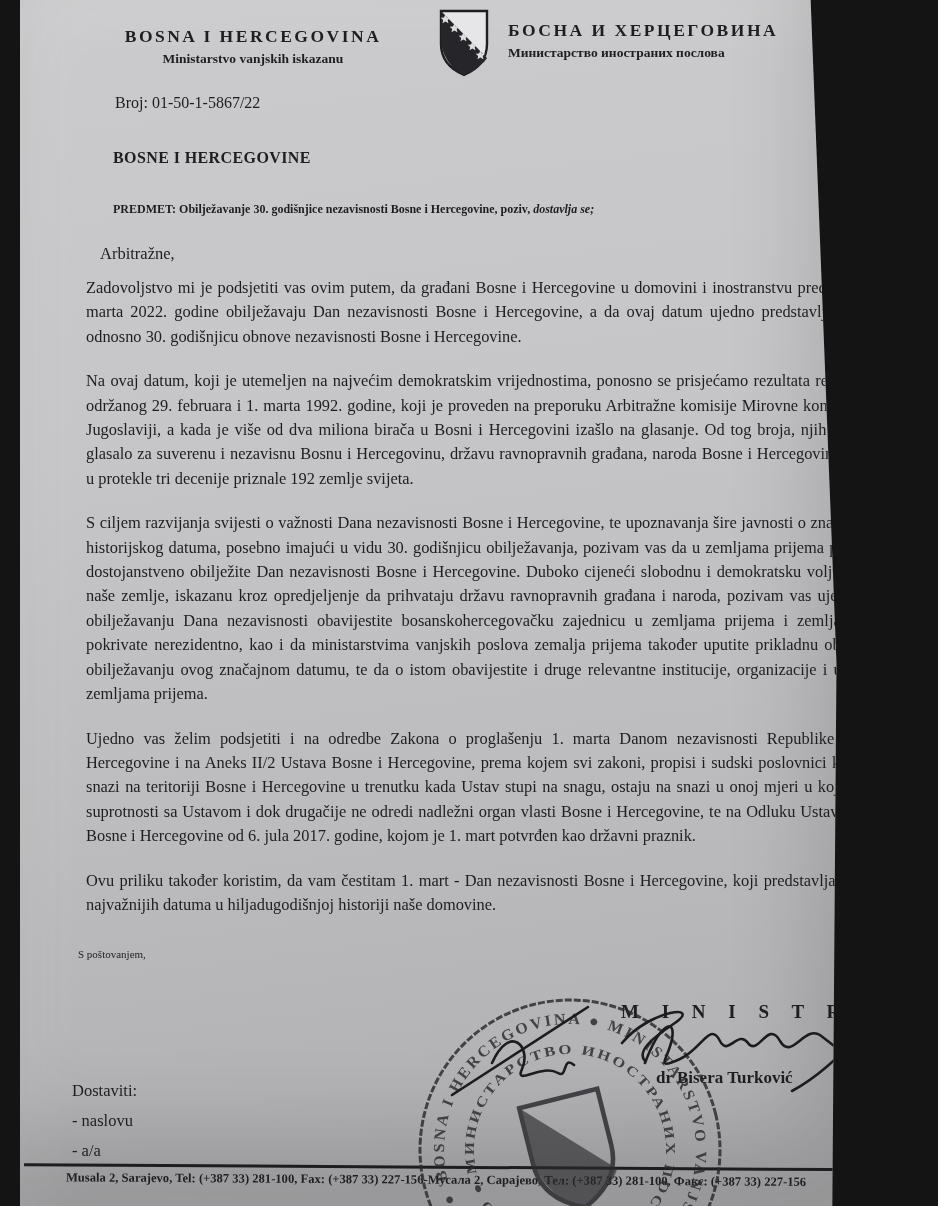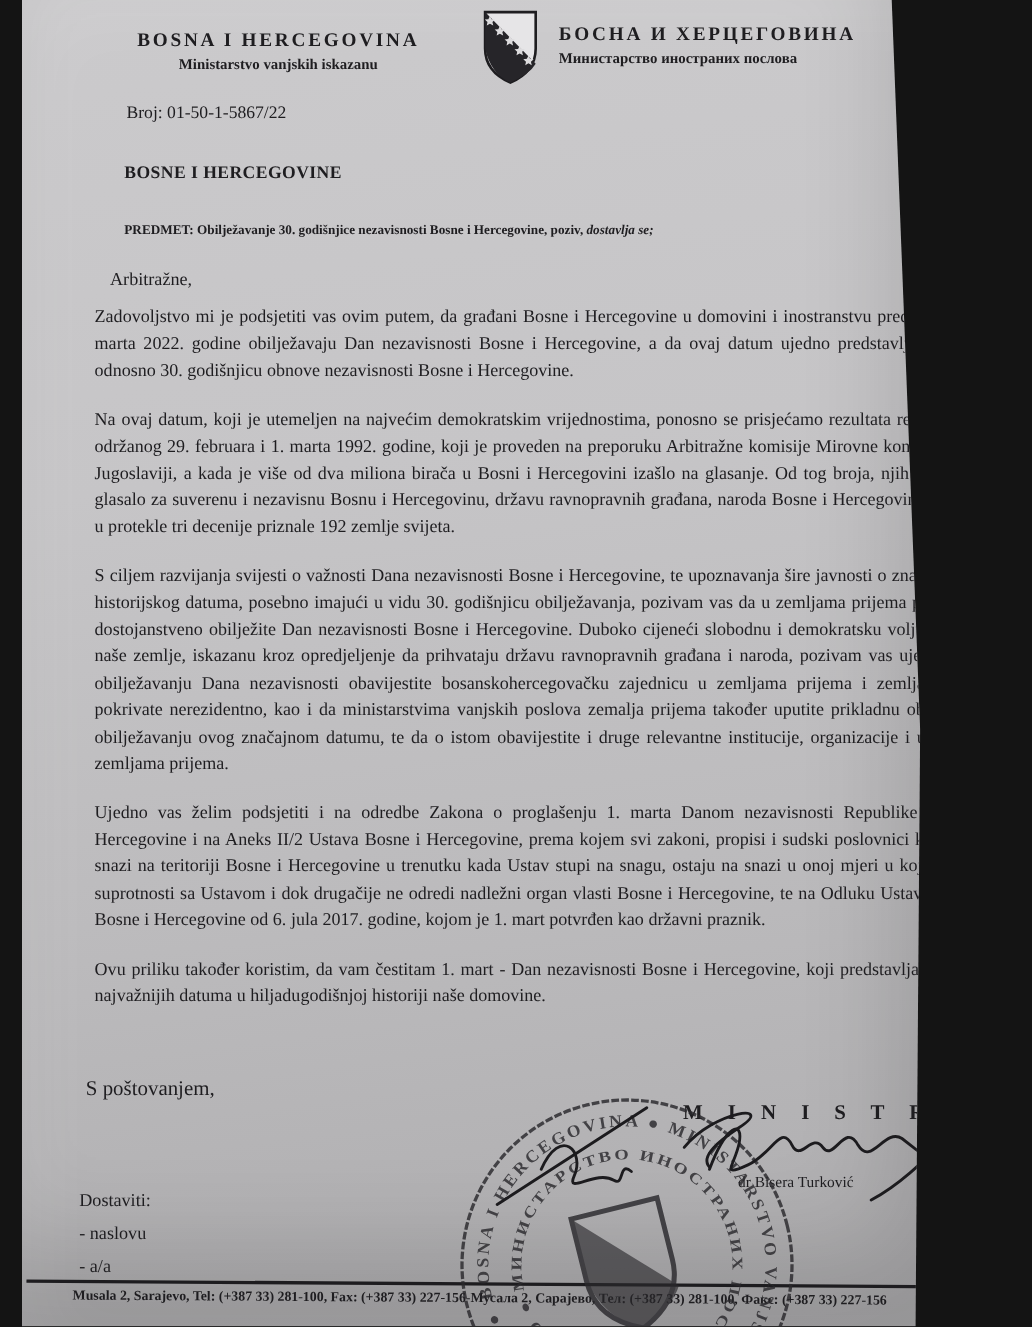--- a/index.html
+++ b/index.html
@@ -22,23 +22,23 @@
   .hdr-title{font-weight:bold;font-size:17.5px;letter-spacing:2.5px;white-space:nowrap;}
   .hdr-sub{font-weight:bold;font-size:13.5px;margin-top:4px;white-space:nowrap;}
   .arms{position:absolute;left:416px;top:8px;width:56px;height:70px;}
   .refblock{position:absolute;left:95px;top:92px;font-size:16px;line-height:21px;}
   .recipient{position:absolute;left:93px;top:147px;font-weight:bold;font-size:16px;line-height:22px;letter-spacing:.4px;}
   .subject{position:absolute;left:93px;top:202px;width:790px;font-size:12px;font-weight:bold;}
   .subject .it{font-style:italic;}
   .salutation{position:absolute;left:80px;top:244px;font-size:16.5px;}
   .bodytext{position:absolute;left:66px;top:276px;width:812px;font-size:16.4px;line-height:24.4px;text-align:justify;}
   .bodytext p{margin:0 0 20px 0;}
-  .closing{position:absolute;left:58px;top:979px;font-size:19px;text-align:right;}
+  .closing{position:absolute;left:58px;top:948px;font-size:11px;text-align:right;}
   .ministrica{position:absolute;left:601px;top:1001px;font-size:19px;font-weight:bold;letter-spacing:9px;white-space:nowrap;}
-  .signame{position:absolute;left:651px;top:1068px;font-size:14px;font-weight:normal;white-space:nowrap;}
+  .signame{position:absolute;left:636px;top:1068px;font-size:17px;font-weight:bold;white-space:nowrap;}
   .distribution{position:absolute;left:52px;top:1076px;font-size:16.5px;line-height:30px;}
   .stamp{position:absolute;left:392px;top:992px;width:316px;height:316px;opacity:.82;transform:rotate(-14deg);z-index:5;}
   .sigsvg{position:absolute;left:420px;top:995px;width:450px;height:120px;z-index:6;}
   .footer{position:absolute;left:0;top:1166px;width:938px;transform:rotate(.35deg);z-index:2;}
   .footer-line{border-top:3px solid #1d1c1f;width:925px;margin-left:4px;}
   .footer-text{margin-top:4px;margin-left:46px;font-weight:bold;font-size:12.6px;white-space:nowrap;letter-spacing:0;}
   .ink{color:#1e1d20;}
 </style>
 </head>
 <body>

